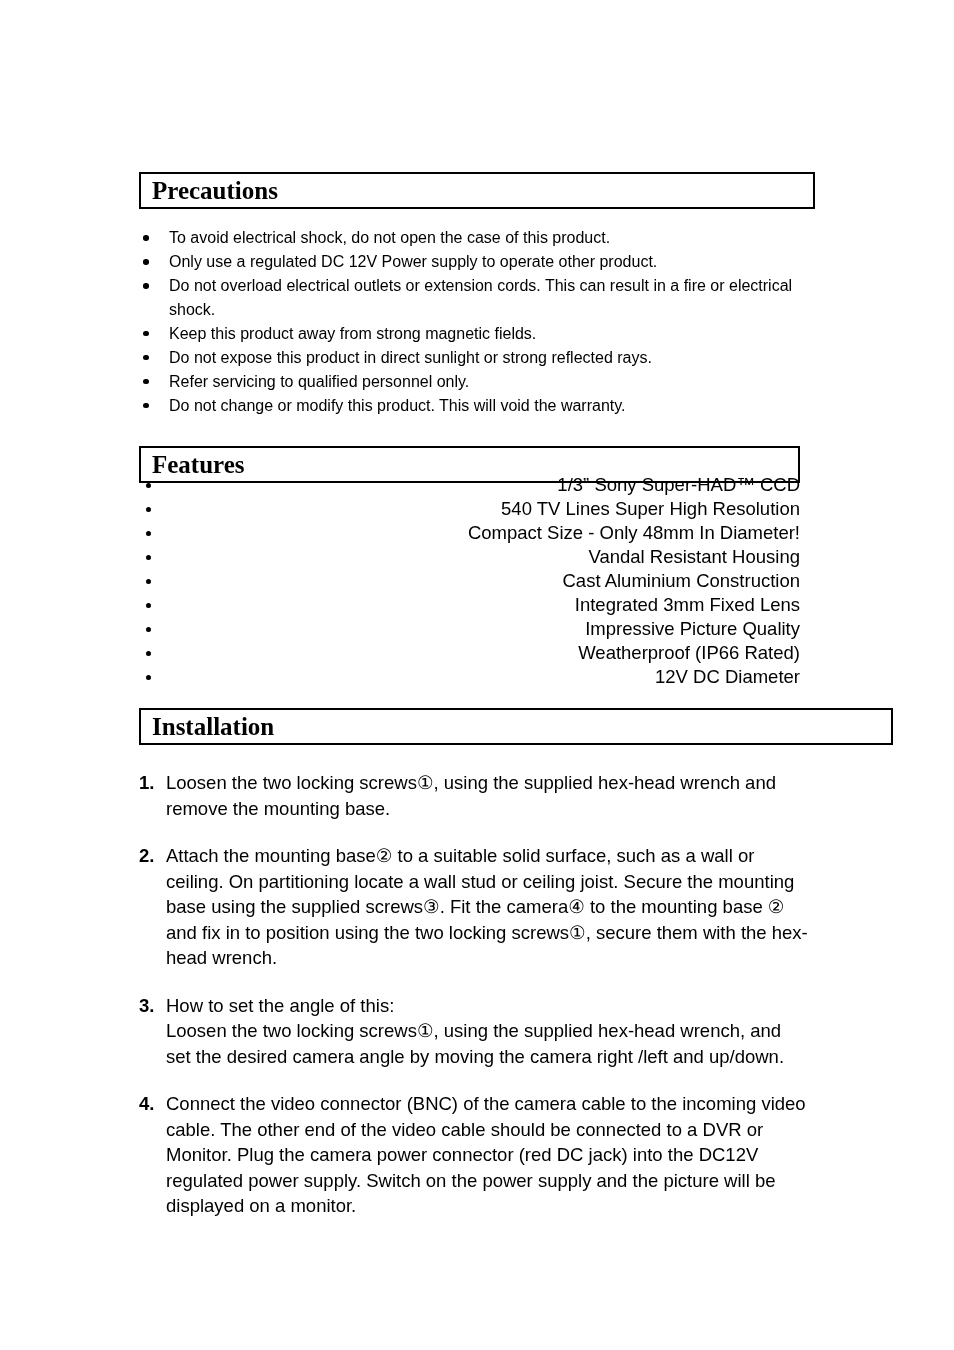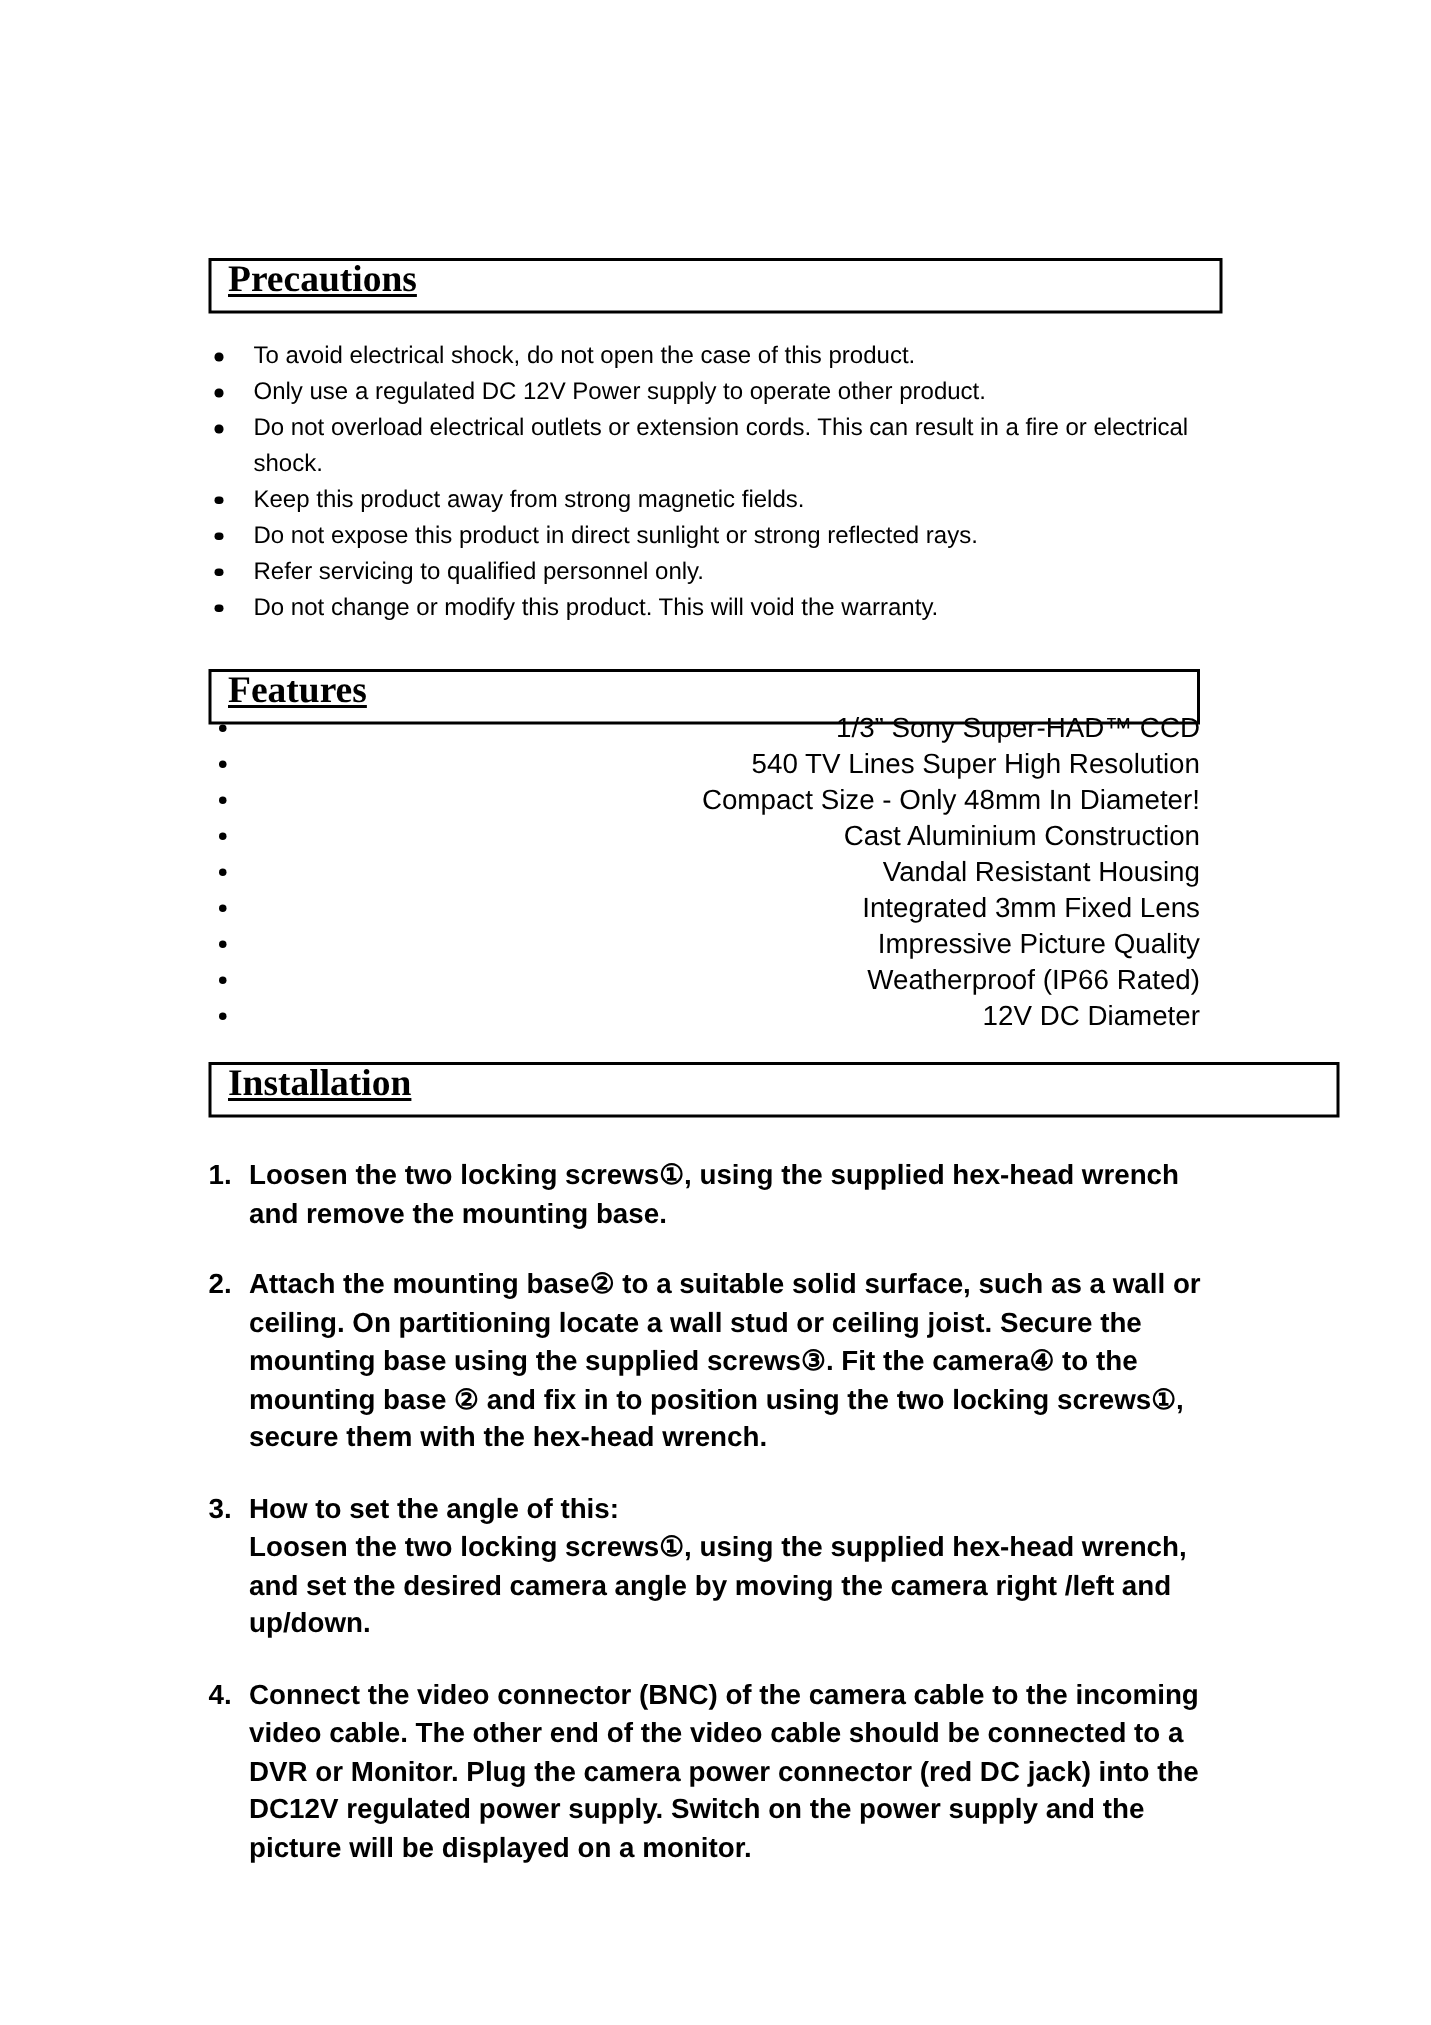--- a/index.html
+++ b/index.html
@@ -23,22 +23,21 @@
     height: 1350px;
     background: #ffffff;
   }
 
   
   .section-box {
     position: absolute;
     border: 2px solid #000000;
     box-sizing: border-box;
     display: flex;
-    align-items: flex-start;
-    text-decoration: underline;
+    align-items: center;
   }
   .section-box .section-title {
     font-family: "Liberation Serif", serif;
     font-weight: bold;
     font-size: 25px;
     line-height: 1;
     letter-spacing: 0px;
     padding-left: 11px;
     color: #000000;
   }
@@ -119,21 +118,20 @@
     left: 0;
     top: 0;
     font-weight: bold;
     font-size: 18.5px;
   }
   #list-installation > li .step-text {
     display: block;
   }
   #list-installation > li .step-text .step-line {
     display: block;
-    font-weight: bold;
   }
 </style>
 </head>
 <body>
 
 <div class="page">
 
   <div class="section-box" id="box-precautions">
     <span class="section-title">Precautions</span>
   </div>
@@ -181,25 +179,25 @@
     <li>
       <span class="bullet-dot"></span>
       <span class="bullet-text">540 TV Lines Super High Resolution</span>
     </li>
     <li>
       <span class="bullet-dot"></span>
       <span class="bullet-text">Compact Size - Only 48mm In Diameter!</span>
     </li>
     <li>
       <span class="bullet-dot"></span>
+      <span class="bullet-text">Vandal Resistant Housing</span>
+    </li>
+    <li>
+      <span class="bullet-dot"></span>
       <span class="bullet-text">Cast Aluminium Construction</span>
-    </li>
-    <li>
-      <span class="bullet-dot"></span>
-      <span class="bullet-text">Vandal Resistant Housing</span>
     </li>
     <li>
       <span class="bullet-dot"></span>
       <span class="bullet-text">Integrated 3mm Fixed Lens</span>
     </li>
     <li>
       <span class="bullet-dot"></span>
       <span class="bullet-text">Impressive Picture Quality</span>
     </li>
     <li>

